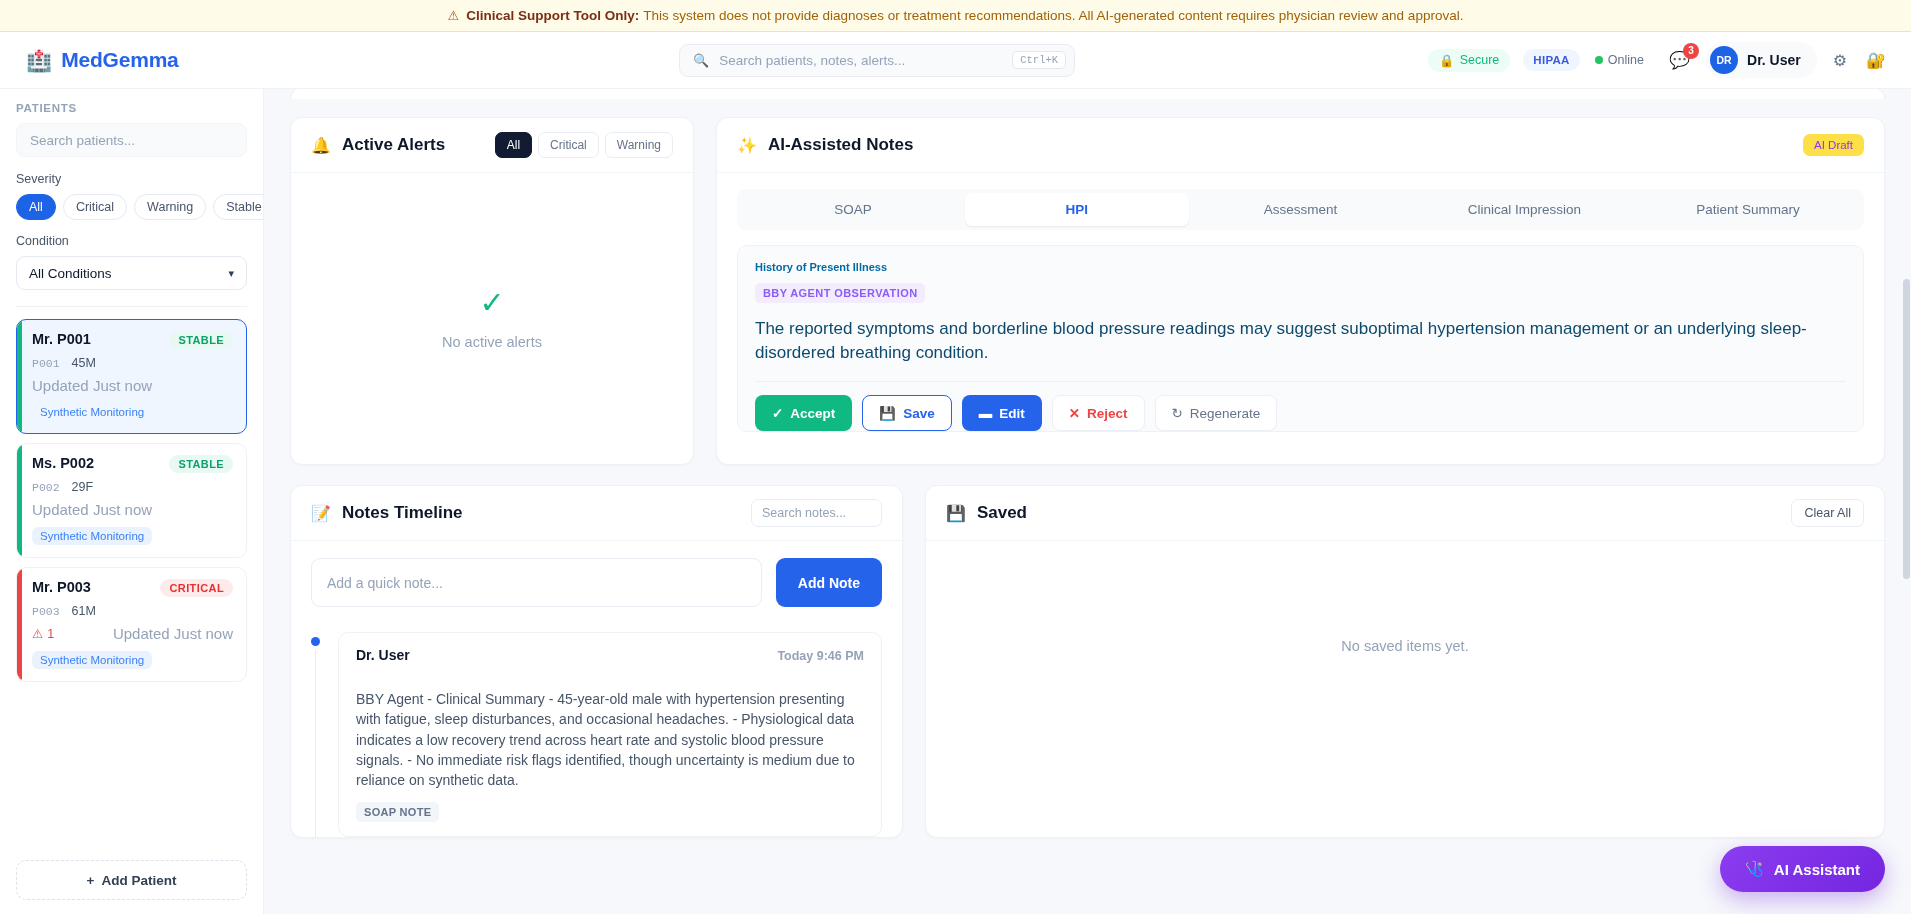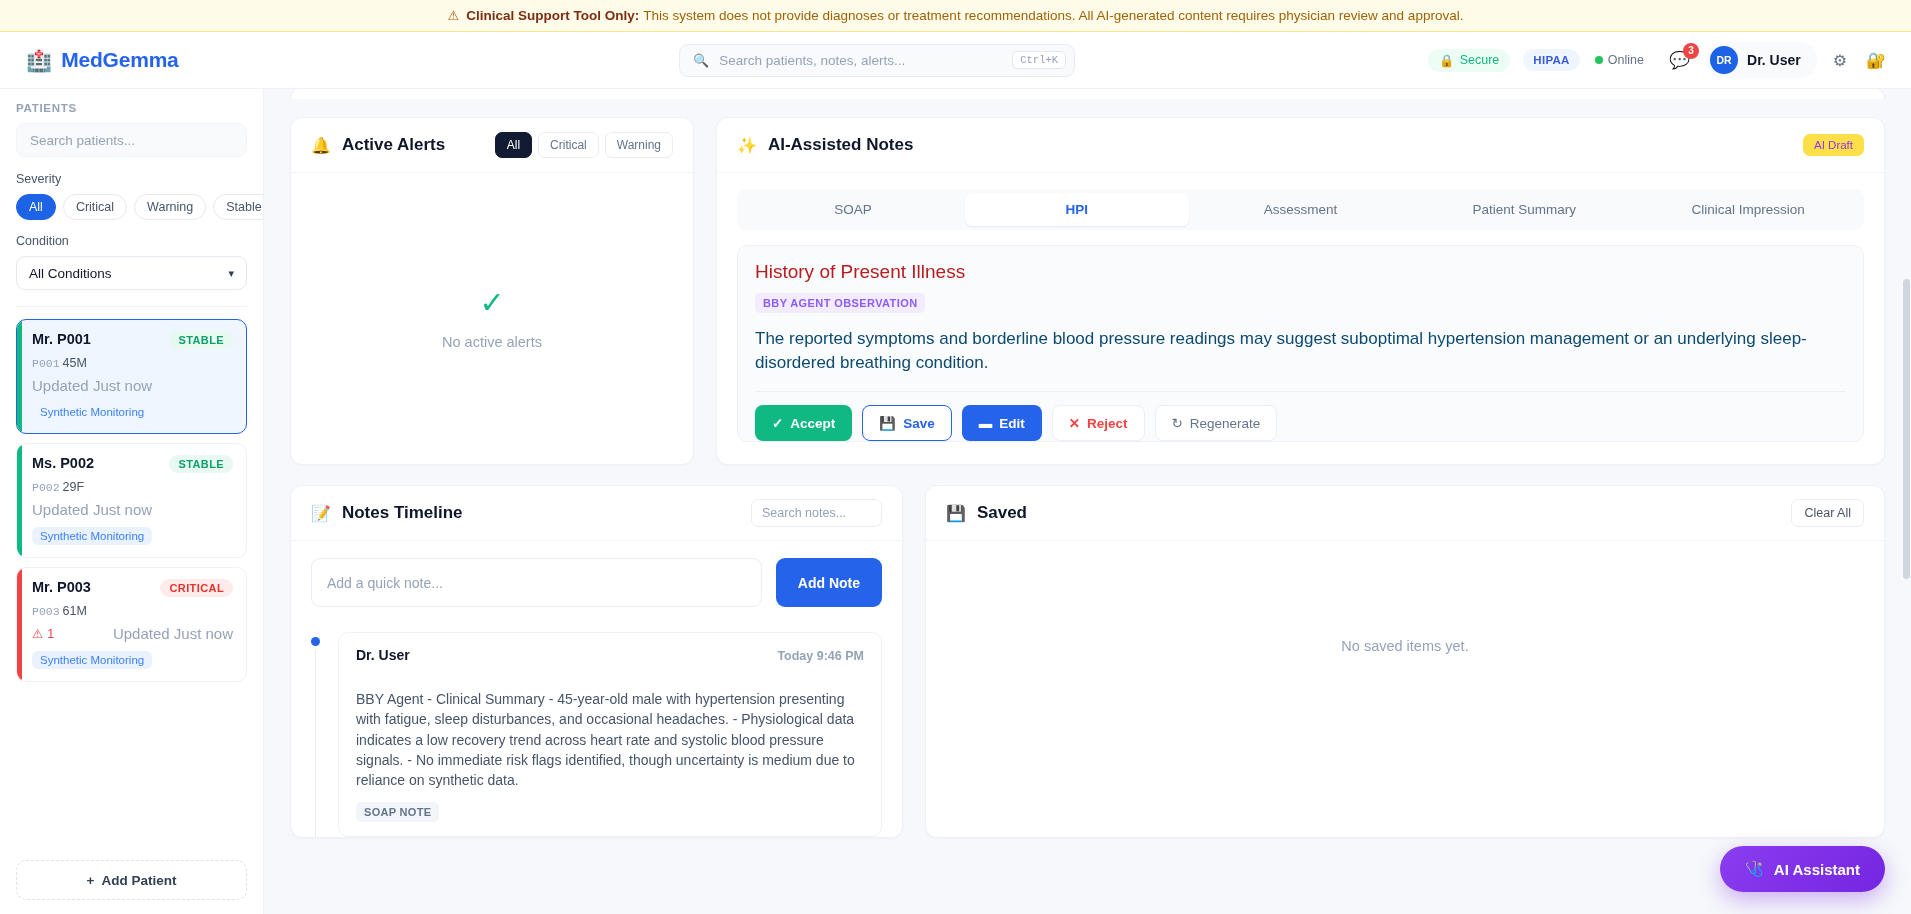--- a/index.html
+++ b/index.html
@@ -126,21 +126,21 @@
     padding: 11px 13px 12px 15px;
     cursor: pointer; overflow: hidden;
   }
   .pcard .bar { position: absolute; left: 0; top: 0; bottom: 0; width: 5px; }
   .pcard.selected { background: #eff6ff; border-color: #2563eb; }
   .pcard-top { display: flex; align-items: flex-start; justify-content: space-between; }
   .pname { font-size: 14.5px; font-weight: bold; color: #0f172a; }
   .pstatus { font-size: 11px; font-weight: bold; letter-spacing: .4px; border-radius: 999px; padding: 3px 9px; }
   .pstatus.stable { background: #e7f9f0; color: #0d9f6e; }
   .pstatus.critical { background: #fdeaea; color: #e5322d; }
-  .pmeta { display: flex; align-items: baseline; gap: 3px; margin-top: 7px; }
+  .pmeta { display: flex; align-items: baseline; gap: 12px; margin-top: 7px; }
   .pid { font-family: "Liberation Mono", monospace; font-size: 11.5px; color: #94a3b8; }
   .page { font-size: 12.5px; color: #475569; }
   .prow3 { display: flex; align-items: center; justify-content: space-between; margin-top: 7px; }
   .pupdated { font-size: 15px; color: #94a3b8; }
   .palert { font-size: 12.5px; color: #ef4444; display: flex; align-items: center; gap: 4px; }
   .ptag {
     display: inline-block; margin-top: 9px;
     font-size: 11.5px; color: #3b82f6;
     background: #eaf2fe; border-radius: 6px; padding: 3px 8px;
   }
@@ -200,21 +200,21 @@
   .tab {
     flex: 1; text-align: center; font-size: 13.5px; color: #64748b;
     padding: 9px 0; border-radius: 7px; cursor: pointer;
   }
   .tab.active { background: #fff; color: #2563eb; font-weight: bold; box-shadow: 0 1px 2px rgba(16,24,40,.07); }
   .note-box {
     margin-top: 15px; border: 1px solid #eef1f6; border-radius: 10px;
     background: #fafbfd; padding: 15px 17px 0 17px;
     flex: 1; display: flex; flex-direction: column;
   }
-  .note-head { font-size: 19px; font-weight: normal; color: #b91c1c; }
+  .note-head { font-size: 11px; font-weight: bold; color: #0369a1; }
   .note-tag {
     align-self: flex-start; margin-top: 10px;
     font-size: 11px; font-weight: bold; letter-spacing: .4px;
     color: #8b5cf6; background: #f3ecfe; border-radius: 5px; padding: 4px 8px;
   }
   .note-text { margin-top: 14px; font-size: 17px; line-height: 1.42; color: #0c4a6e; }
   .note-div { height: 1px; background: #eceff5; margin-top: 16px; }
   .note-actions { display: flex; gap: 10px; padding: 13px 0 0 0; }
   .btn {
     display: flex; align-items: center; gap: 7px;
@@ -445,22 +445,22 @@
               <span class="emo">✨</span>
               <span>AI-Assisted Notes</span>
             </div>
             <div class="ai-badge">AI Draft</div>
           </div>
           <div class="ai-body">
             <div class="tabs">
               <div class="tab">SOAP</div>
               <div class="tab active">HPI</div>
               <div class="tab">Assessment</div>
+              <div class="tab">Clinical Impression</div>
               <div class="tab">Patient Summary</div>
-              <div class="tab">Clinical Impression</div>
             </div>
 
             <div class="note-box">
               <div class="note-head">History of Present Illness</div>
               <div class="note-tag">BBY AGENT OBSERVATION</div>
               <div class="note-text">The reported symptoms and borderline blood pressure readings may suggest suboptimal hypertension management or an underlying sleep-disordered breathing condition.</div>
               <div class="note-div"></div>
               <div class="note-actions">
                 <div class="btn btn-accept">
                   <span>✓</span>

